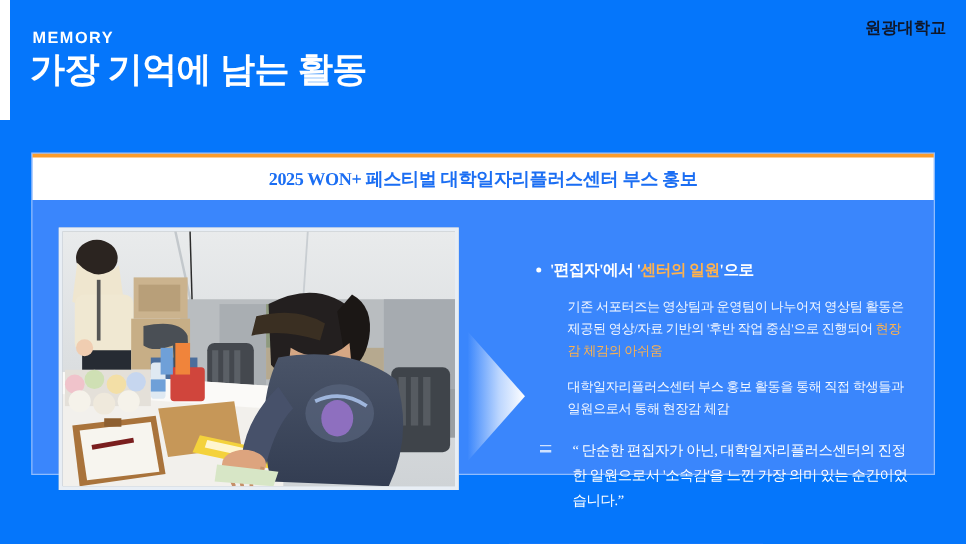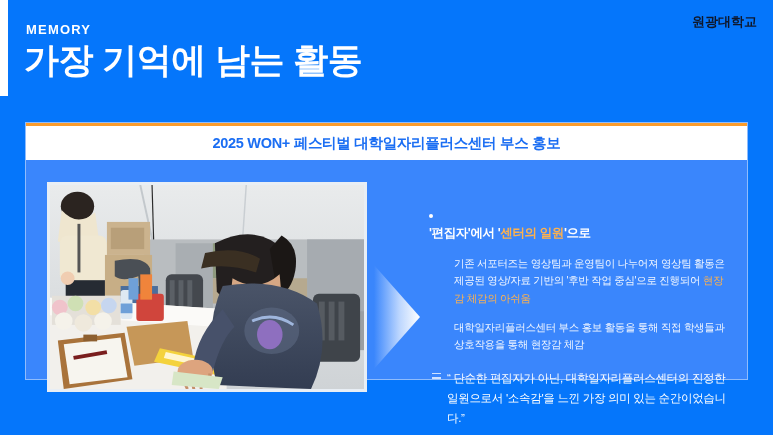--- a/index.html
+++ b/index.html
@@ -13,31 +13,31 @@
   .left-accent{
     position:absolute;left:0;top:0;width:8px;height:96px;background:#ffffff;
   }
   
   .eyebrow{
     position:absolute;left:26px;top:22px;
     color:#ffffff;font-size:13px;letter-spacing:1.2px;font-weight:700;
   }
   .page-title{
     position:absolute;left:24px;top:41px;
-    color:#ffffff;font-size:35px;font-weight:bold;letter-spacing:-0.5px;
+    color:#ffffff;font-size:28px;font-weight:bold;letter-spacing:-0.5px;
     line-height:1.1;white-space:nowrap;
   }
   .org{
     position:absolute;right:16px;top:12px;text-align:right;
     color:#0f172a;font-size:13px;font-weight:bold;line-height:1.5;
   }
   
   .card{
     position:absolute;left:25px;top:122px;width:723px;height:258px;
-    background:#3a86fc;border:1px solid #8fbcfd;box-sizing:border-box;
+    background:#3a86fc;border:1px solid #8fbcfd;box-sizing:border-box;font-family:Liberation Serif, serif;
   }
   .card-head{
     position:relative;height:34px;background:#ffffff;
     border-top:3px solid #fb9c2b;
     display:flex;align-items:center;justify-content:center;
   }
   .card-head-title{
     color:#1b6ef3;font-size:14.5px;font-weight:bold;letter-spacing:-0.3px;
   }
   .card-body{position:relative;height:253px;}
@@ -52,34 +52,34 @@
   .arrow{
     position:absolute;left:348px;top:105px;width:46px;height:104px;
   }
   .arrow svg{display:block;width:100%;height:100%;}
   
   .txtcol{
     position:absolute;left:403px;top:48px;width:300px;color:#ffffff;
   }
   .bullet-head{
     display:flex;align-items:flex-start;gap:7px;
-    font-size:12.5px;font-weight:bold;letter-spacing:-0.4px;margin-bottom:13px;flex-direction:column;
+    font-size:12.5px;font-weight:bold;letter-spacing:-0.4px;margin-bottom:13px;
   }
   .dot{
     width:4px;height:4px;border-radius:50%;background:#ffffff;
     margin-top:6px;flex:0 0 auto;
   }
   .hl{color:#ffb24d;}
   .para{
     margin-left:25px;font-size:10.5px;line-height:1.65;
     letter-spacing:-0.3px;color:#f2f7ff;margin-bottom:12px;
   }
   .para .hl{color:#ffb24d;}
   .quote-wrap{
-    margin-left:3px;margin-top:14px;display:flex;gap:6px;align-items:flex-start;
+    margin-left:3px;margin-top:14px;display:flex;gap:17px;align-items:flex-start;
   }
   .eqmark{
     flex:0 0 auto;margin-top:5px;width:9px;
   }
   .eqmark i{display:block;height:1.6px;background:#cfe2ff;margin-bottom:3px;}
   .quote{
     font-size:11.5px;line-height:1.75;letter-spacing:-0.3px;color:#ffffff;
   }
 </style>
 </head>
@@ -211,21 +211,21 @@
 
     <div class="txtcol">
 
       <div class="bullet-head">
         <span class="dot"></span>
         <span><span>'편집자'에서 '</span><span class="hl">센터의 일원</span><span>'으로</span></span>
       </div>
 
       <div class="para"><span>기존 서포터즈는 영상팀과 운영팀이 나누어져  영상팀 활동은 제공된 영상/자료 기반의 '후반 작업 중심'으로 진행되어 </span><span class="hl">현장감 체감의 아쉬움</span></div>
 
-      <div class="para">대학일자리플러스센터 부스 홍보 활동을 통해 직접 학생들과 상호작용을 통해  현장감 체감</div>
+      <div class="para">대학일자리플러스센터 부스 홍보 활동을 통해 직접 학생들과 일원으로서 통해  현장감 체감</div>
 
       <div class="quote-wrap">
         <span class="eqmark">
             <i></i>
             <i></i>
           </span>
         <span class="quote">“ 단순한 편집자가 아닌, 대학일자리플러스센터의 진정한 일원으로서 '소속감'을 느낀 가장 의미 있는 순간이었습니다.”</span>
       </div>
 
     </div>

